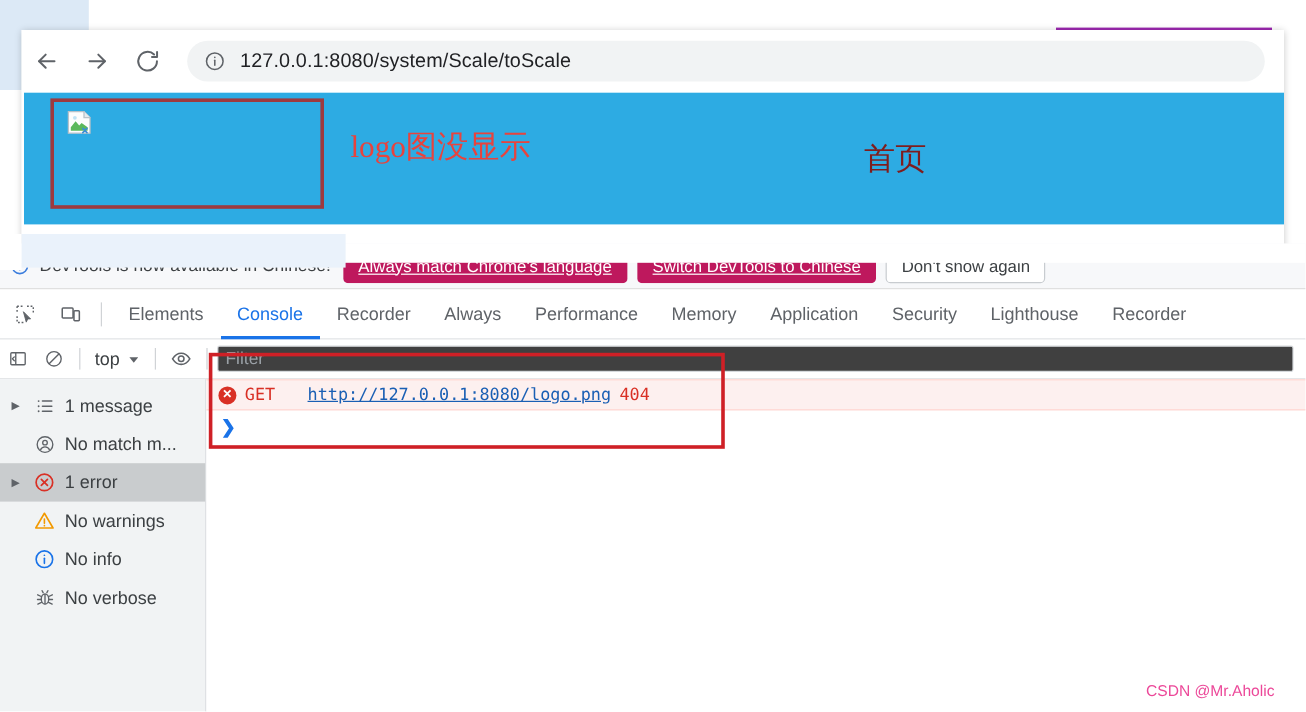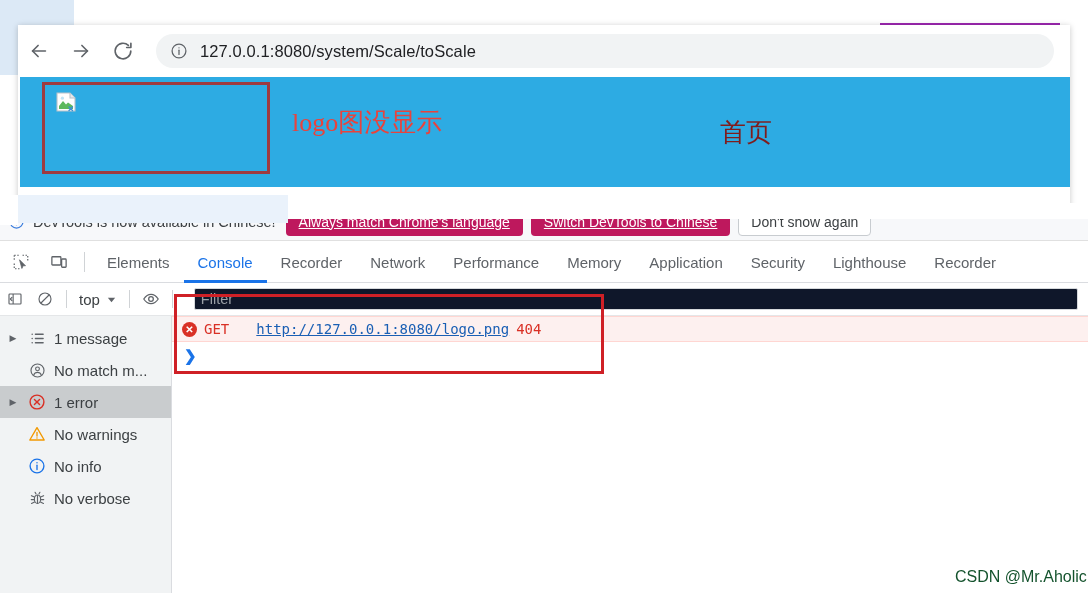--- a/index.html
+++ b/index.html
@@ -150,23 +150,23 @@
   .ct-icon {
     width: 30px; height: 28px;
     display: flex; align-items: center; justify-content: center; color: #5f6368;
   }
   .ct-sep { width: 1px; height: 18px; background: #d0d3d6; margin: 0 6px; }
   .ctx-select {
     display: flex; align-items: center; gap: 6px;
     font-size: 15px; color: #3c4043; padding: 0 6px;
   }
   .filter-input {
-    flex: 1; height: 22px; margin-left: 15px; margin-right: 10px;
+    flex: 1; height: 22px; margin-left: 2px; margin-right: 10px;
     border: 1px solid #d6d9dc; border-radius: 2px;
-    background: #0f172a;
+    background: #404040;
     font-size: 14.5px; color: #9aa0a6;
     padding: 0 6px; display: flex; align-items: center;
   }
 
   
   .console-sidebar {
     position: absolute; left: 0; top: 316px; width: 172px; height: 277px;
     background: #f1f3f4; border-right: 1px solid #dadce0;
     padding-top: 6px;
   }
@@ -209,21 +209,21 @@
   
   .anno-console {
     position: absolute; left: 174px; top: 294px;
     width: 430px; height: 80px;
     border: 3px solid #cf2026;
     pointer-events: none;
   }
 
   .watermark {
     position: absolute; left: 955px; top: 568px;
-    font-size: 16px; color: #14532d; white-space: nowrap;
+    font-size: 13px; color: #ec4899; white-space: nowrap;
   }
 </style>
 </head>
 <body>
 
 <div id="root">
 
   <div class="tabstrip-bg"></div>
   <div class="tabstrip-left"></div>
   <div class="purple-line"></div>
@@ -316,21 +316,21 @@
       <svg width="18" height="18" viewBox="0 0 24 24" fill="none" stroke="currentColor" stroke-width="1.7">
         <rect x="2.5" y="5" width="12" height="11" rx="1"></rect>
         <rect x="15.5" y="8" width="6" height="11" rx="1"></rect>
       </svg>
     </div>
     <div class="dt-divider"></div>
 
     <div class="dt-tab">Elements</div>
     <div class="dt-tab active">Console</div>
     <div class="dt-tab">Recorder</div>
-    <div class="dt-tab">Network</div>
+    <div class="dt-tab">Always</div>
     <div class="dt-tab">Performance</div>
     <div class="dt-tab">Memory</div>
     <div class="dt-tab">Application</div>
     <div class="dt-tab">Security</div>
     <div class="dt-tab">Lighthouse</div>
     <div class="dt-tab">Recorder</div>
   </div>
 
   <div class="console-toolbar">
     <div class="ct-icon">

